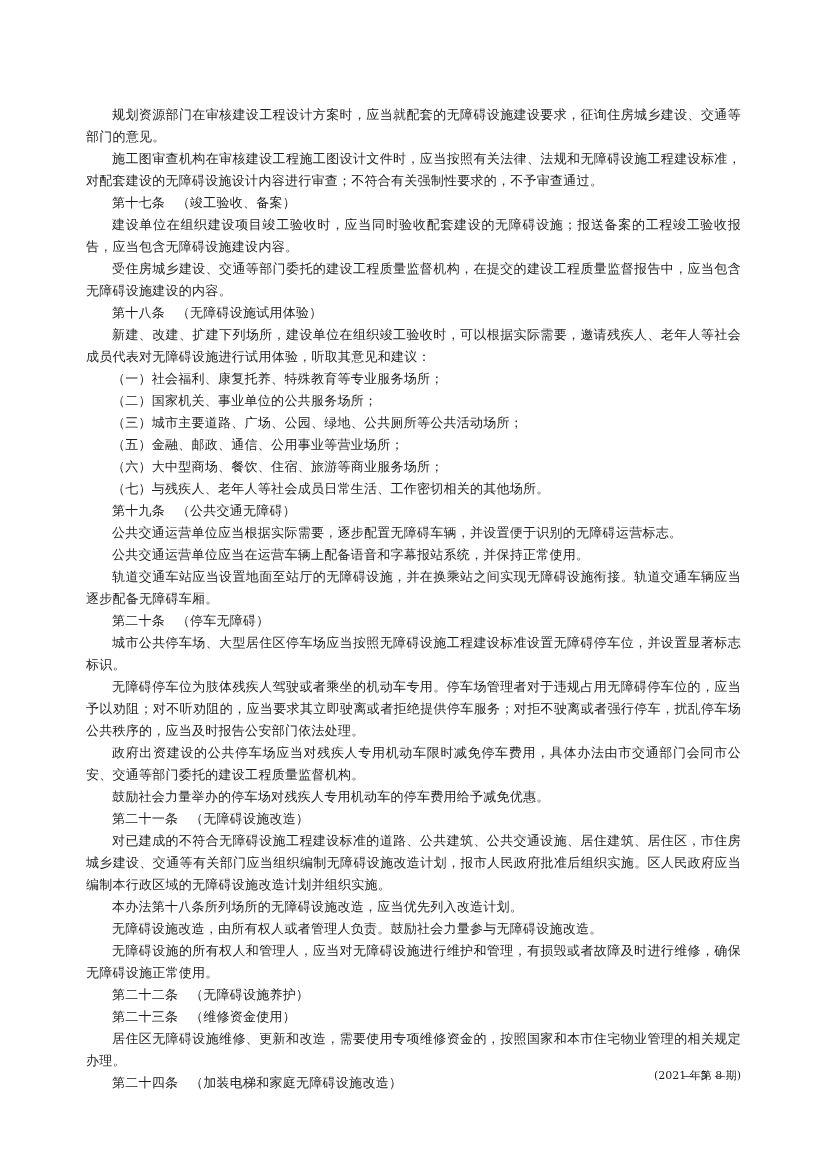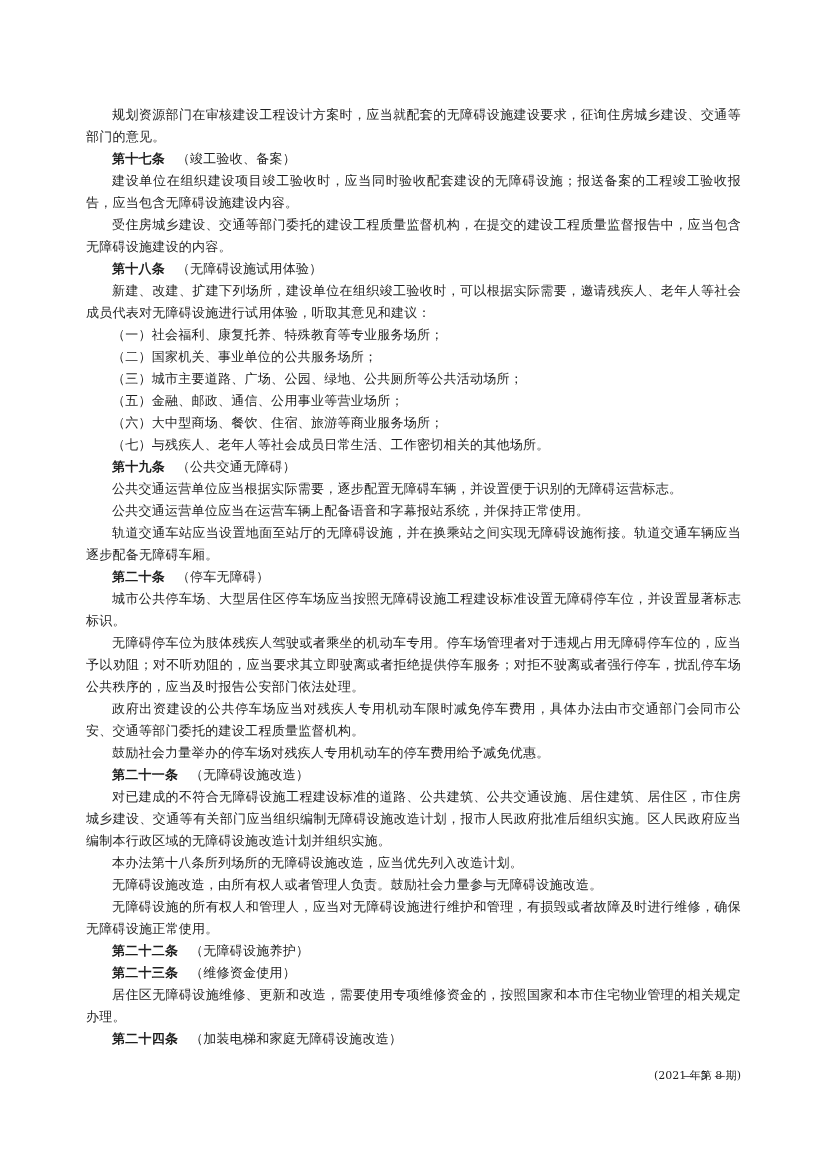--- a/index.html
+++ b/index.html
@@ -26,21 +26,21 @@
     margin: 0;
     padding: 0;
     font-size: 13px;
     line-height: 22px;
     letter-spacing: 0.02em;
     text-align: justify;
     text-justify: inter-ideograph;
     text-indent: 2em;
   }
   .para.article .article-number {
-    font-weight: bold;
+    font-weight: normal;
   }
   .para.article .article-title {
     margin-left: 0.9em;
   }
   .footer {
     position: absolute;
     left: 86px;
     top: 1066px;
     width: 655px;
     font-size: 11px;
@@ -53,20 +53,21 @@
     top: 0;
     letter-spacing: 0.15em;
   }
 </style>
 </head>
 <body>
 
 <div class="page">
   <div class="content">
       <div class="para paragraph">规划资源部门在审核建设工程设计方案时，应当就配套的无障碍设施建设要求，征询住房城乡建设、交通等部门的意见。</div>
+      <div class="para paragraph">施工图审查机构在审核建设工程施工图设计文件时，应当按照有关法律、法规和无障碍设施工程建设标准，对配套建设的无障碍设施设计内容进行审查；不符合有关强制性要求的，不予审查通过。</div>
       <div class="para article"><span class="article-number">第十七条</span><span class="article-title">（竣工验收、备案）</span></div>
       <div class="para paragraph">建设单位在组织建设项目竣工验收时，应当同时验收配套建设的无障碍设施；报送备案的工程竣工验收报告，应当包含无障碍设施建设内容。</div>
       <div class="para paragraph">受住房城乡建设、交通等部门委托的建设工程质量监督机构，在提交的建设工程质量监督报告中，应当包含无障碍设施建设的内容。</div>
       <div class="para article"><span class="article-number">第十八条</span><span class="article-title">（无障碍设施试用体验）</span></div>
       <div class="para paragraph">新建、改建、扩建下列场所，建设单位在组织竣工验收时，可以根据实际需要，邀请残疾人、老年人等社会成员代表对无障碍设施进行试用体验，听取其意见和建议：</div>
       <div class="para item">（一）社会福利、康复托养、特殊教育等专业服务场所；</div>
       <div class="para item">（二）国家机关、事业单位的公共服务场所；</div>
       <div class="para item">（三）城市主要道路、广场、公园、绿地、公共厕所等公共活动场所；</div>
       <div class="para item">（五）金融、邮政、通信、公用事业等营业场所；</div>
       <div class="para item">（六）大中型商场、餐饮、住宿、旅游等商业服务场所；</div>

